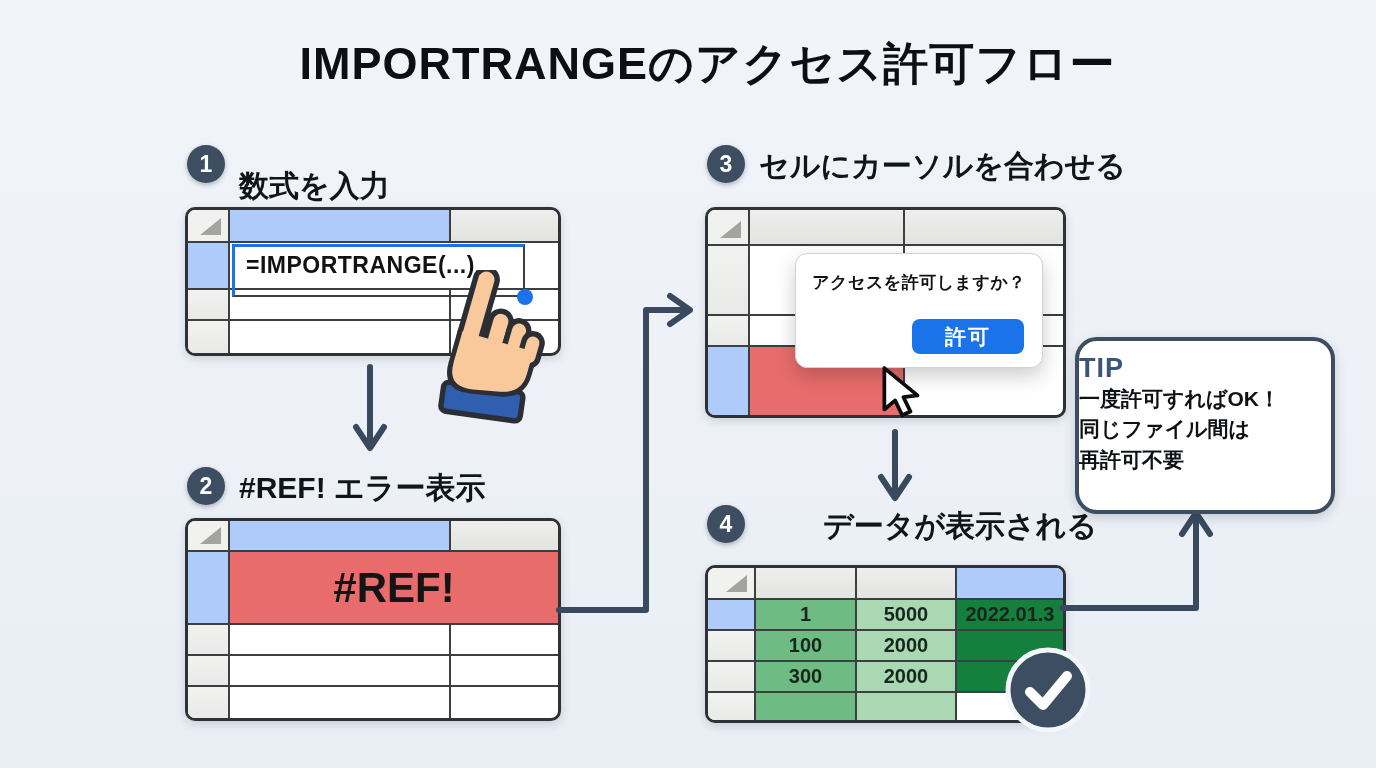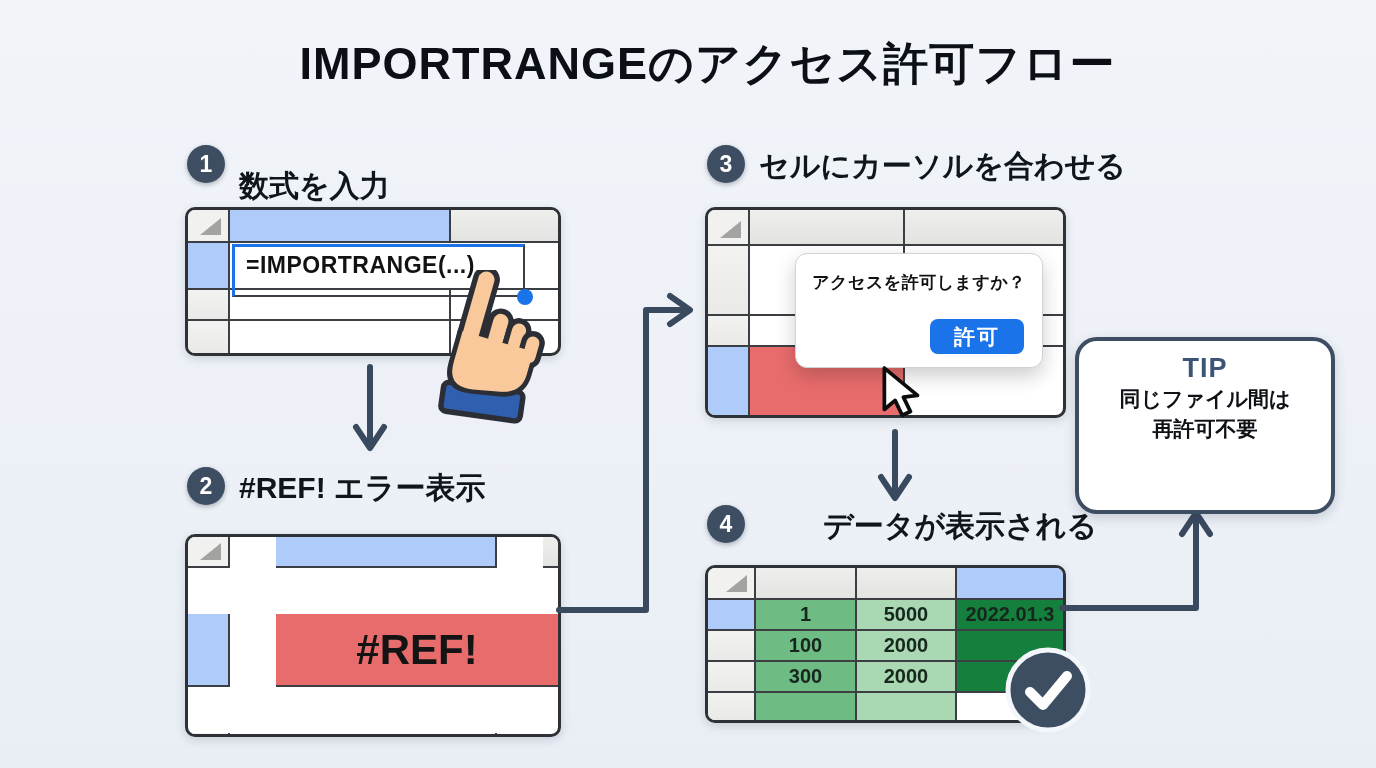--- a/index.html
+++ b/index.html
@@ -35,27 +35,27 @@
   .sel::after{content:"";position:absolute;right:-10px;bottom:-10px;width:16px;height:16px;
     border-radius:50%;background:#1a73e8;}
   .cellnum{display:flex;align-items:center;justify-content:center;
     font-size:20px;font-weight:bold;color:#17271d;}
   .g1{background:#6ebc84;}.g2{background:#a9d8b3;}.g3{background:#15803d;}
   
   .dialog{position:absolute;left:795px;top:253px;width:246px;height:113px;background:#fff;
     border:1px solid #cfd2d6;border-radius:12px;box-shadow:0 8px 20px rgba(0,0,0,.20);z-index:5;}
   .dialog-msg{margin:17px 12px 0;font-size:17px;font-weight:bold;color:#111;
     text-align:center;letter-spacing:.5px;white-space:nowrap;font-family:Liberation Mono, monospace;}
-  .allow-btn{position:absolute;right:18px;bottom:13px;width:94px;height:35px;background:#1a73e8;
+  .allow-btn{position:absolute;right:18px;bottom:13px;width:112px;height:35px;background:#1a73e8;
     border:none;border-radius:8px;color:#fff;font-size:21px;font-weight:bold;
     display:flex;align-items:center;justify-content:center;letter-spacing:2px;}
   
   .tip{position:absolute;left:1075px;top:337px;width:252px;height:169px;background:#fff;
     border:4px solid #3d4d62;border-radius:22px;box-shadow:0 4px 12px rgba(25,35,55,.18);
-    text-align:center;z-index:4;}
+    z-index:4;}
   .tip-heading{margin-top:12px;font-size:27px;font-weight:bold;color:#3c5576;letter-spacing:1px;}
   .tip-line{font-size:21px;font-weight:bold;color:#0e1116;line-height:1.45;}
   .overlay{position:absolute;left:0;top:0;pointer-events:none;}
   .icon-abs{position:absolute;}
 </style>
 </head>
 <body>
 
 <div class="canvas">
 
@@ -91,21 +91,21 @@
       <rect x="30" y="2" width="20" height="74" rx="10" fill="#f9c89b"></rect>
       <path d="M32 64 h68 v22 q0 18 -19 22 l-25 5 q-24 4 -24 -20 z" fill="#f9c89b" stroke="none"></path>
     </g>
   </svg>
 
   <div class="badge" style="left:187px;top:467px;">
     <span>2</span>
   </div>
   <div class="step-label" style="left:239px;top:468px;">#REF! エラー表示</div>
 
-  <div class="tbl" style="left:185px;top:534px;width:370px;height:197px;grid-template-columns:42px 221px 1fr;grid-template-rows:31px 73px 31px 31px 1fr;gap:46px;">
+  <div class="tbl" style="left:185px;top:518px;width:370px;height:197px;grid-template-columns:42px 221px 1fr;grid-template-rows:31px 73px 31px 31px 1fr;">
     <div class="corner"></div>
     <div class="bluehdr"></div>
     <div class="hdr lc"></div>
     <div class="bluehdr"></div>
     <div class="sp2 lc red ref-cell">#REF!</div>
     <div class="rh"></div>
     <div></div>
     <div class="lc"></div>
     <div class="rh"></div>
     <div></div>
@@ -172,20 +172,21 @@
     <div class="cellnum lc lr"></div>
   </div>
 
   <svg class="icon-abs" style="left:1004px;top:646px;z-index:6;" width="88" height="88" viewBox="0 0 88 88">
     <circle cx="44" cy="44" r="40" fill="#3d4d62" stroke="#f3f6fa" stroke-width="5"></circle>
     <path d="M26 46 L39 59 L63 30" fill="none" stroke="#ffffff" stroke-width="10" stroke-linecap="round" stroke-linejoin="round"></path>
   </svg>
 
   <div class="tip">
     <div class="tip-heading">TIP</div>
+    <div class="tip-line">一度許可すればOK！</div>
     <div class="tip-line">同じファイル間は</div>
     <div class="tip-line">再許可不要</div>
   </div>
 
   <svg class="overlay" width="1376" height="768" viewBox="0 0 1376 768">
     <g fill="none" stroke="#3a4a5e" stroke-width="6" stroke-linecap="round" stroke-linejoin="round">
       <g>
         <path d="M370 367 L370 443"></path>
           <path d="M356 427 L370 448 L384 427"></path>
       </g>

